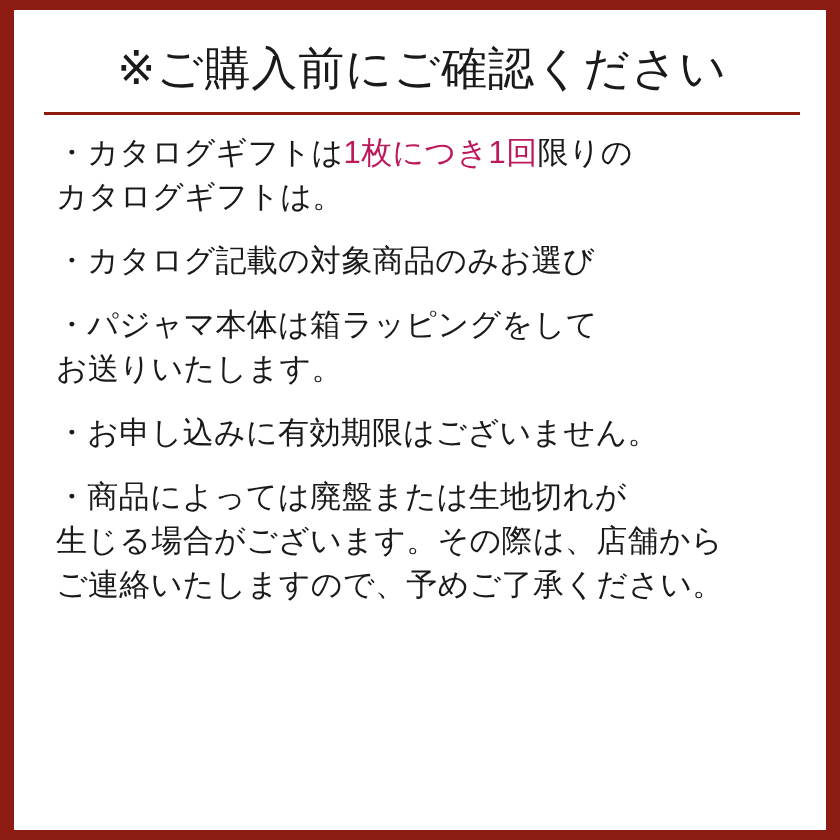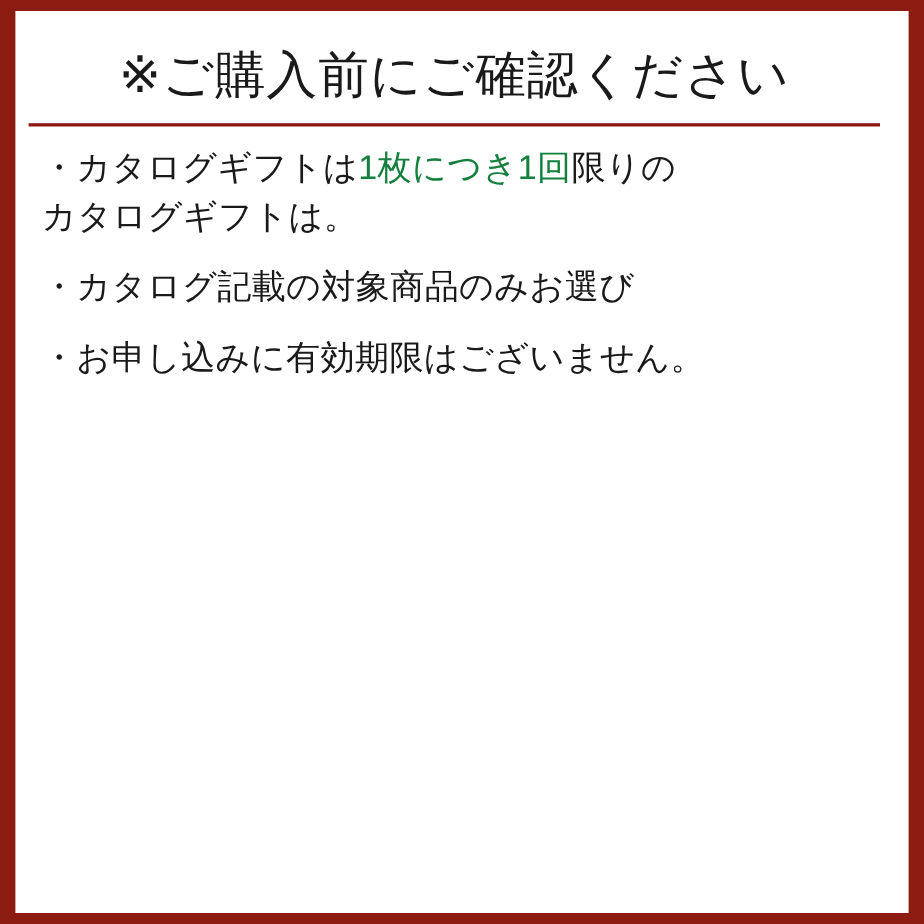--- a/index.html
+++ b/index.html
@@ -23,21 +23,21 @@
     border-right: 14px solid #8c1b12;
     border-top: 10px solid #8c1b12;
     border-bottom: 10px solid #8c1b12;
   }
   .inner {
     position: absolute;
     top: 0;
     left: 0;
     right: 0;
     bottom: 0;
-    padding: 18px 26px 10px 12px;
+    padding: 18px 26px 10px 30px;
     box-sizing: border-box;
   }
   .title {
     font-size: 46px;
     line-height: 1.25;
     color: #1a1a1a;
     letter-spacing: 0.02em;
     text-align: center;
     font-weight: 400;
     padding: 12px 0 14px 0;
@@ -57,21 +57,21 @@
     font-size: 31px;
     line-height: 1.42;
     color: #1a1a1a;
     margin: 0 0 20px 0;
     letter-spacing: 0.01em;
   }
   .item:last-child {
     margin-bottom: 0;
   }
   .item .hl {
-    color: #15803d;
+    color: #be185d;
   }
   .line {
     display: block;
     white-space: nowrap;
   }
 </style>
 </head>
 <body>
 
 <div class="page">
@@ -80,17 +80,26 @@
     <div class="divider"></div>
     <div class="body" id="notice-list">
         <p class="item">
           <span class="line"><span>・カタログギフトは</span><span class="hl">1枚につき1回</span><span>限りの</span></span>
           <span class="line"><span>カタログギフトは。</span></span>
         </p>
         <p class="item">
           <span class="line"><span>・カタログ記載の対象商品のみお選び</span></span>
         </p>
         <p class="item">
+          <span class="line"><span>・パジャマ本体は箱ラッピングをして</span></span>
+          <span class="line"><span>お送りいたします。</span></span>
+        </p>
+        <p class="item">
           <span class="line"><span>・お申し込みに有効期限はございません。</span></span>
+        </p>
+        <p class="item">
+          <span class="line"><span>・商品によっては廃盤または生地切れが</span></span>
+          <span class="line"><span>生じる場合がございます。その際は、店舗から</span></span>
+          <span class="line"><span>ご連絡いたしますので、予めご了承ください。</span></span>
         </p>
       </div>
   </div>
 </div>
 
 </body></html>

